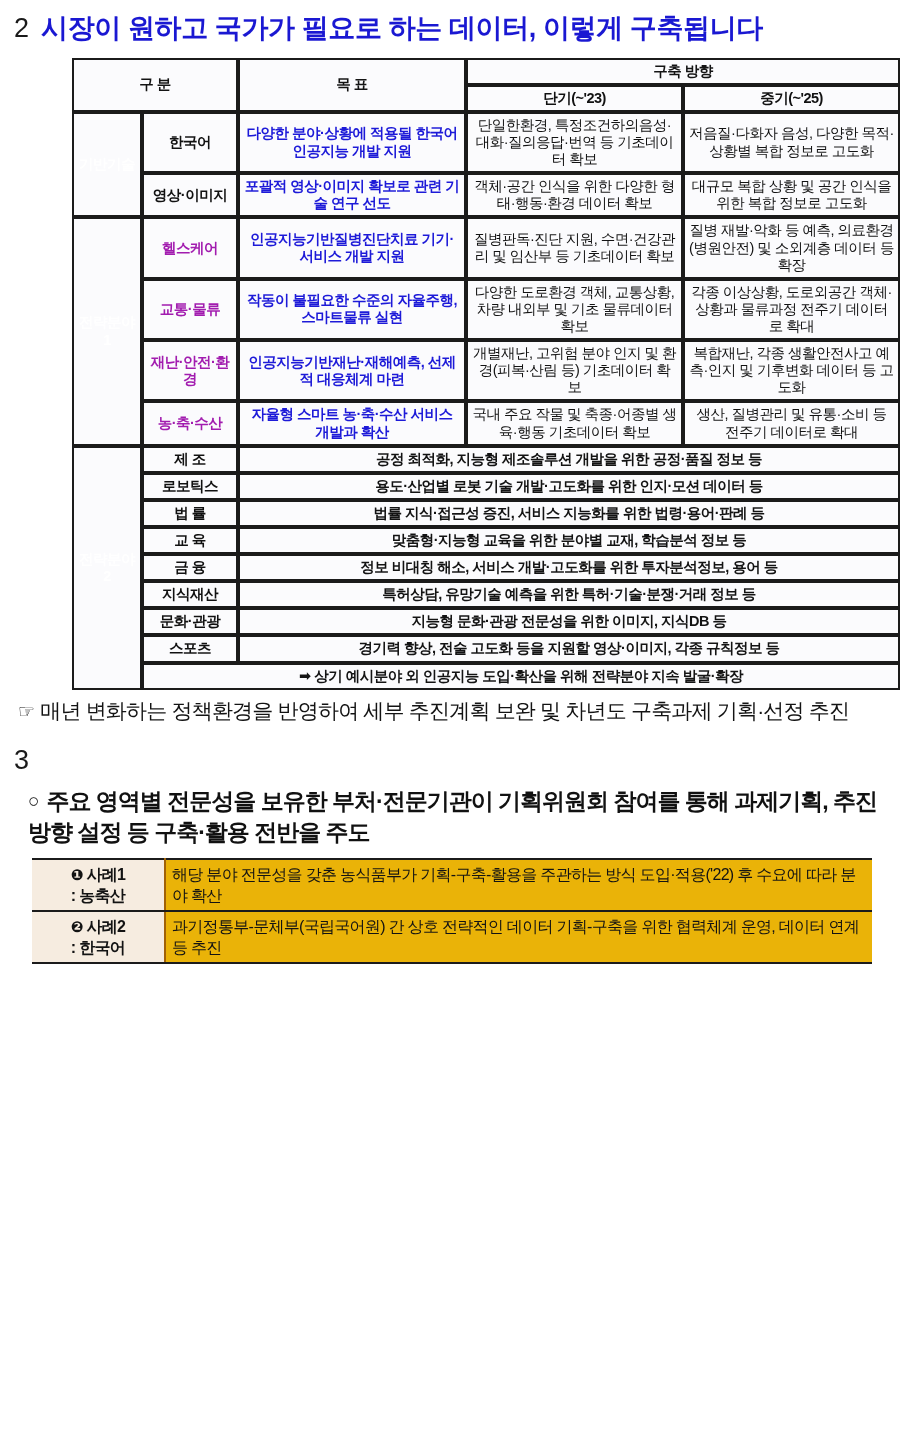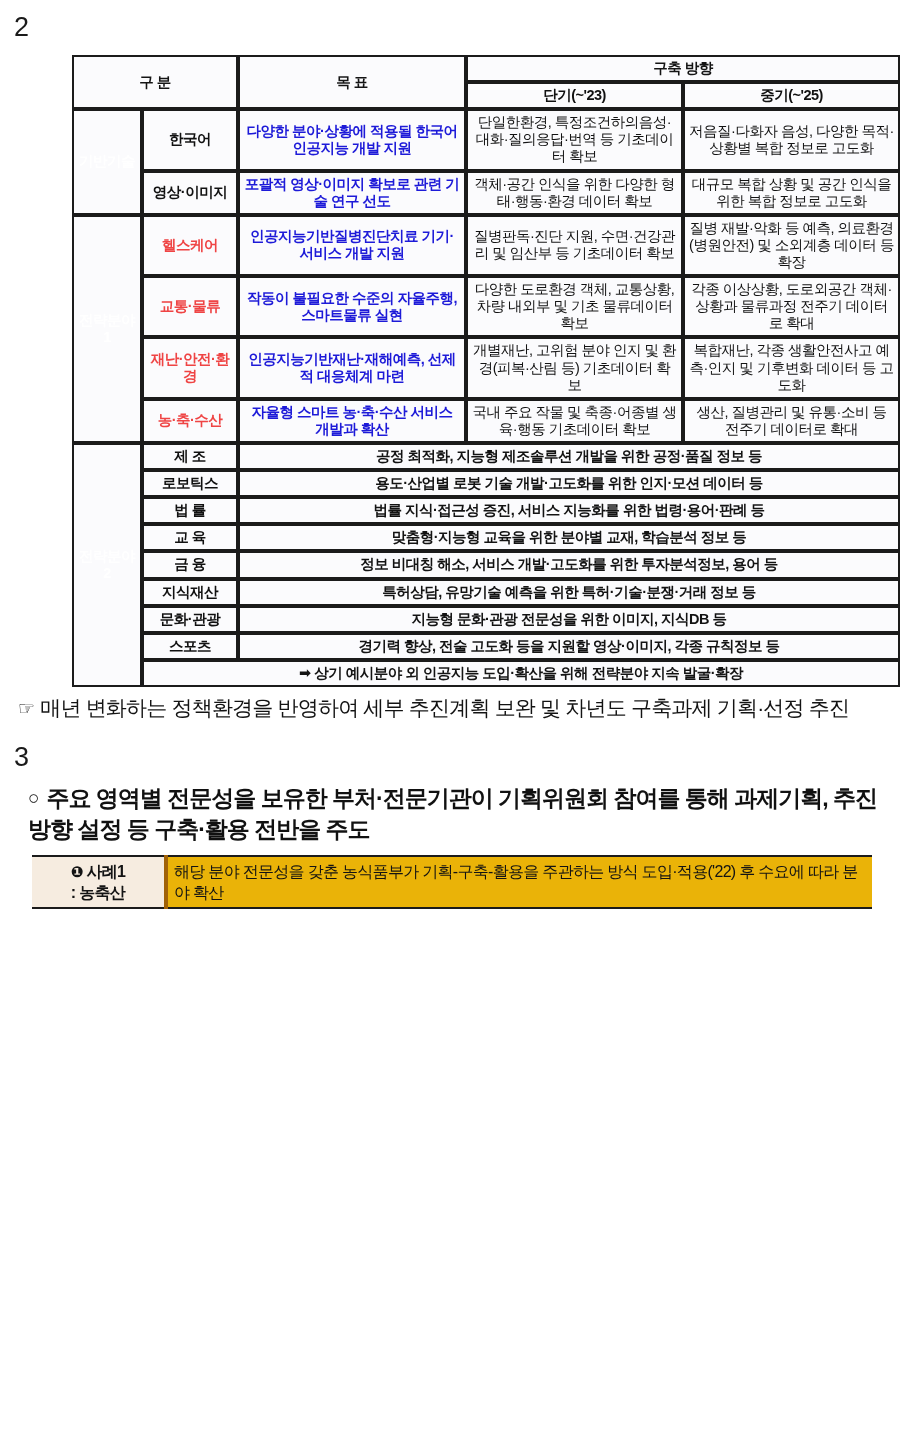--- a/index.html
+++ b/index.html
@@ -89,21 +89,21 @@
     font-size: 16px;
     color: #111;
     letter-spacing: -0.5px;
     width: 96px;
     line-height: 1.2;
   }
   .cat-sub-mint {
     background: #d6ecdf;
     font-weight: 700;
     font-size: 16px;
-    color: #ef4444;
+    color: #a21caf;
     letter-spacing: -0.5px;
     width: 96px;
     line-height: 1.2;
   }
   .cat-sub-cream {
     background: #f4f0d3;
     font-weight: 700;
     font-size: 16px;
     color: #111;
     letter-spacing: 0px;
@@ -186,32 +186,33 @@
     font-size: 16px;
     letter-spacing: -0.7px;
     line-height: 1.32;
     color: #131313;
   }
   td.ex-label {
     width: 120px;
     background: #f6ece0;
     text-align: center;
     font-weight: 700;
-    border-right: 4px solid #a16207;
+    border-right: 2px solid #a16207;
     font-size: 16.5px;
     line-height: 1.3;
   }
   td.ex-body { background: #eab308; }
   .ex-badge { font-size: 15px; }
 </style>
 </head>
 <body>
 
 <div class="section-heading" id="heading-2">
   <span class="section-num">2</span>
+  <span class="section-title">시장이 원하고 국가가 필요로 하는 데이터, 이렇게 구축됩니다</span>
 </div>
 
 <div class="roadmap-wrap">
   <table class="roadmap">
     <colgroup>
       <col style="width:70px">
         <col style="width:96px">
         <col style="width:228px">
         <col style="width:217px">
         <col style="width:217px">
@@ -324,15 +325,22 @@
 <div class="examples-wrap">
   <table class="examples">
     <tbody>
       <tr>
         <td class="ex-label">
           <div><span class="ex-badge">❶</span> <span>사례1</span></div>
           <div>: 농축산</div>
         </td>
         <td class="ex-body">해당 분야 전문성을 갖춘 농식품부가 기획-구축-활용을 주관하는 방식 도입·적용('22) 후 수요에 따라 분야 확산</td>
       </tr>
+      <tr>
+        <td class="ex-label">
+          <div><span class="ex-badge">❷</span> <span>사례2</span></div>
+          <div>: 한국어</div>
+        </td>
+        <td class="ex-body">과기정통부-문체부(국립국어원) 간 상호 전략적인 데이터 기획-구축을 위한 협력체계 운영, 데이터 연계 등 추진</td>
+      </tr>
     </tbody>
   </table>
 </div>
 
 </body></html>

